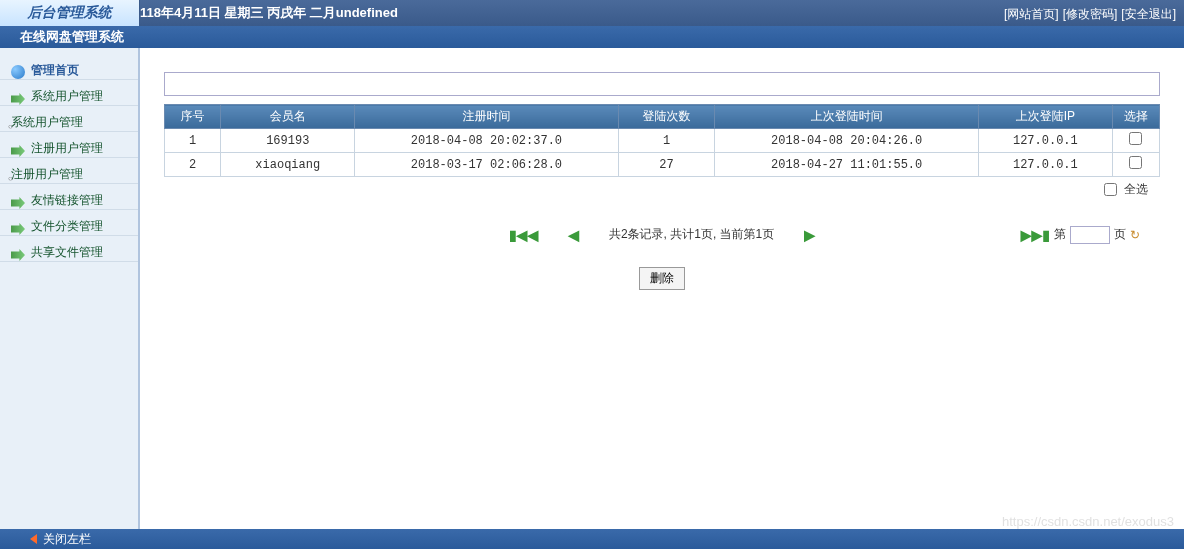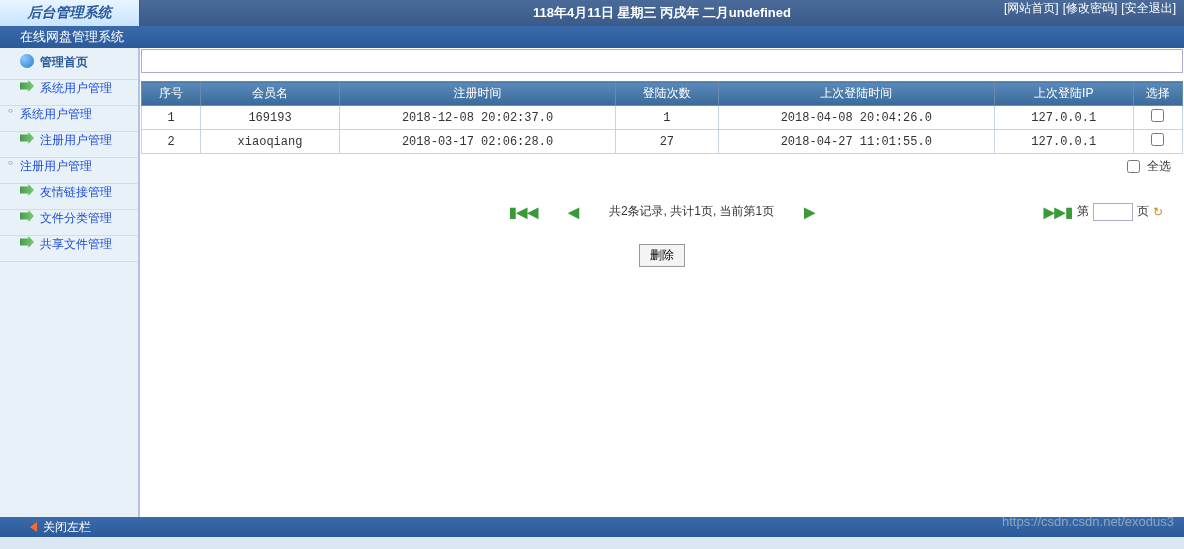--- a/index.html
+++ b/index.html
@@ -3,60 +3,60 @@
 <meta charset="utf-8">
 <style>
 * { margin: 0; padding: 0; box-sizing: border-box; }
 body { font-family: "Microsoft YaHei", SimSun, Arial, sans-serif; font-size: 12px; background: #fff; }
 
 .container { width: 1184px; height: 549px; position: relative; background: #dce7f4; }
 
 
 .topbar { height: 26px; background: linear-gradient(#4a6a9a, #3a5a8a); display: flex; align-items: center; color: #fff; position: relative; }
 .logo-area { width: 140px; height: 26px; background: linear-gradient(#e8f4ff, #c8e4ff); color: #2a5a9a; font-weight: bold; font-style: italic; display: flex; align-items: center; justify-content: center; font-size: 14px; border-right: 1px solid #3a5a8a; }
-.date-area { flex: 1; text-align: center; font-weight: bold; font-size: 13px; }
-.top-links { position: absolute; right: 8px; top: 0; height: 28px; display: flex; align-items: flex-start; gap: 4px; }
+.date-area { flex: 1; text-align: left; font-weight: bold; font-size: 13px; }
+.top-links { position: absolute; right: 8px; top: 0; height: 28px; display: flex; align-items: center; gap: 4px; }
 .top-links span { color: #fff; cursor: pointer; }
 
 
-.subheader { height: 22px; background: linear-gradient(#3a6aaa, #2a5a9a); color: #fff; display: flex; align-items: center; padding-left: 20px; font-weight: normal; font-size: 13px; }
+.subheader { height: 22px; background: linear-gradient(#3a6aaa, #2a5a9a); color: #fff; display: flex; align-items: center; padding-left: 20px; font-weight: bold; font-size: 13px; }
 
 
 .main-wrap { display: flex; height: calc(549px - 26px - 22px - 20px); }
 .sidebar { width: 140px; background: #e8f0f8; border-right: 2px solid #b0c4de; padding-top: 6px; }
-.sidebar .item { height: 26px; display: flex; align-items: flex-start; padding-left: 20px; border-bottom: 1px solid #d0dce8; cursor: pointer; gap: 6px; position: relative; }
+.sidebar .item { height: 26px; display: flex; align-items: flex-end; padding-left: 11px; border-bottom: 1px solid #d0dce8; cursor: pointer; gap: 6px; position: relative; }
 .sidebar .item.home { color: #2a5a9a; font-weight: bold; }
 .sidebar .item.bullet::before { content: "○"; font-size: 8px; color: #666; position: absolute; left: 8px; }
 .sidebar .item .arrow { width: 14px; height: 12px; background: linear-gradient(90deg, #4a9a4a 0%, #7aca7a 100%); clip-path: polygon(0 20%, 60% 20%, 60% 0, 100% 50%, 60% 100%, 60% 80%, 0 80%); }
 .sidebar .item .globe { width: 14px; height: 14px; border-radius: 50%; background: radial-gradient(circle at 30% 30%, #8acaff, #2a7aca); }
-.sidebar .item span.lbl { color: #1d4ed8; }
+.sidebar .item span.lbl { color: #14532d; }
 .sidebar .item.home span.lbl { color: #2a5a9a; }
 
-.content { flex: 1; padding: 1px; background: #fff; }
+.content { flex: 1; padding: 24px; background: #fff; }
 .search-bar { height: 24px; border: 1px solid #aac; margin-bottom: 8px; background: #fff; }
 
 
 table.data { width: 100%; border-collapse: collapse; border: 1px solid #6a8ab0; }
 table.data th { background: linear-gradient(#5a8aba, #3a6a9a); color: #fff; font-weight: normal; height: 24px; border: 1px solid #6a8ab0; font-size: 12px; }
 table.data td { border: 1px solid #c8d4e0; height: 24px; text-align: center; font-family: "Courier New", monospace; font-size: 12px; color: #333; }
 .select-all-row { text-align: right; padding: 4px 12px 4px 0; color: #333; }
 .select-all-row input { vertical-align: middle; margin-right: 4px; }
 
 
 .pager { margin-top: 20px; padding: 4px 10px; display: flex; align-items: center; justify-content: center; gap: 30px; color: #333; position: relative; }
 .pager .nav-icon { color: #3a9a3a; font-size: 14px; cursor: pointer; font-weight: bold; }
 .pager-right { position: absolute; right: 20px; display: flex; align-items: center; gap: 4px; }
 .pager-right input { width: 40px; height: 18px; border: 1px solid #aac; }
 .pager-right .go { color: #c88a2a; cursor: pointer; }
 
 .delete-row { text-align: center; margin-top: 20px; }
 .delete-row button { padding: 2px 10px; border: 1px solid #999; background: #f4f4f4; cursor: pointer; font-size: 12px; }
 
 
-.footer { position: absolute; bottom: 12px; left: 0; right: 0; height: 20px; background: linear-gradient(#3a6aaa, #2a5a9a); color: #fff; display: flex; align-items: center; padding-left: 30px; gap: 6px; }
+.footer { position: absolute; bottom: 0; left: 0; right: 0; height: 20px; background: linear-gradient(#3a6aaa, #2a5a9a); color: #fff; display: flex; align-items: center; padding-left: 30px; gap: 6px; }
 .footer .tri { display: inline-block; width: 0; height: 0; border-top: 5px solid transparent; border-bottom: 5px solid transparent; border-right: 7px solid #ff6a2a; }
 
 .watermark { position: absolute; right: 10px; bottom: 20px; color: #ccc; font-size: 13px; opacity: 0.6; font-family: Arial; }
 </style>
 </head>
 <body>
 
 <div class="container">
 
   <div class="topbar">
@@ -119,21 +119,21 @@
             <th style="width:104px">登陆次数</th>
             <th style="width:280px">上次登陆时间</th>
             <th style="width:140px">上次登陆IP</th>
             <th style="width:50px">选择</th>
           </tr>
         </thead>
         <tbody>
           <tr>
             <td>1</td>
             <td>169193</td>
-            <td>2018-12-08 20:02:37.0</td>
+            <td>2018-04-08 20:02:37.0</td>
             <td>1</td>
             <td>2018-04-08 20:04:26.0</td>
             <td>127.0.0.1</td>
             <td><input type="checkbox" style=""></td>
           </tr>
           <tr>
             <td>2</td>
             <td>xiaoqiang</td>
             <td>2018-03-17 02:06:28.0</td>
             <td>27</td>

